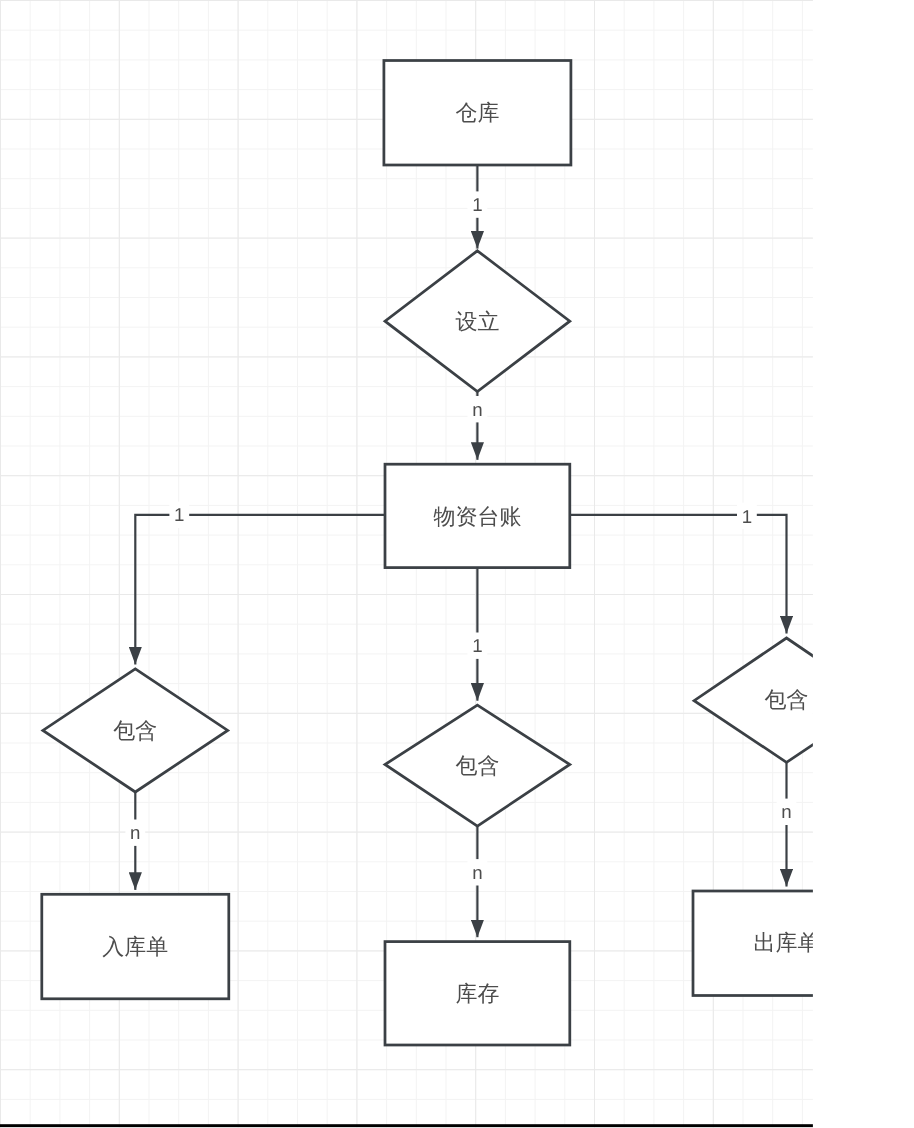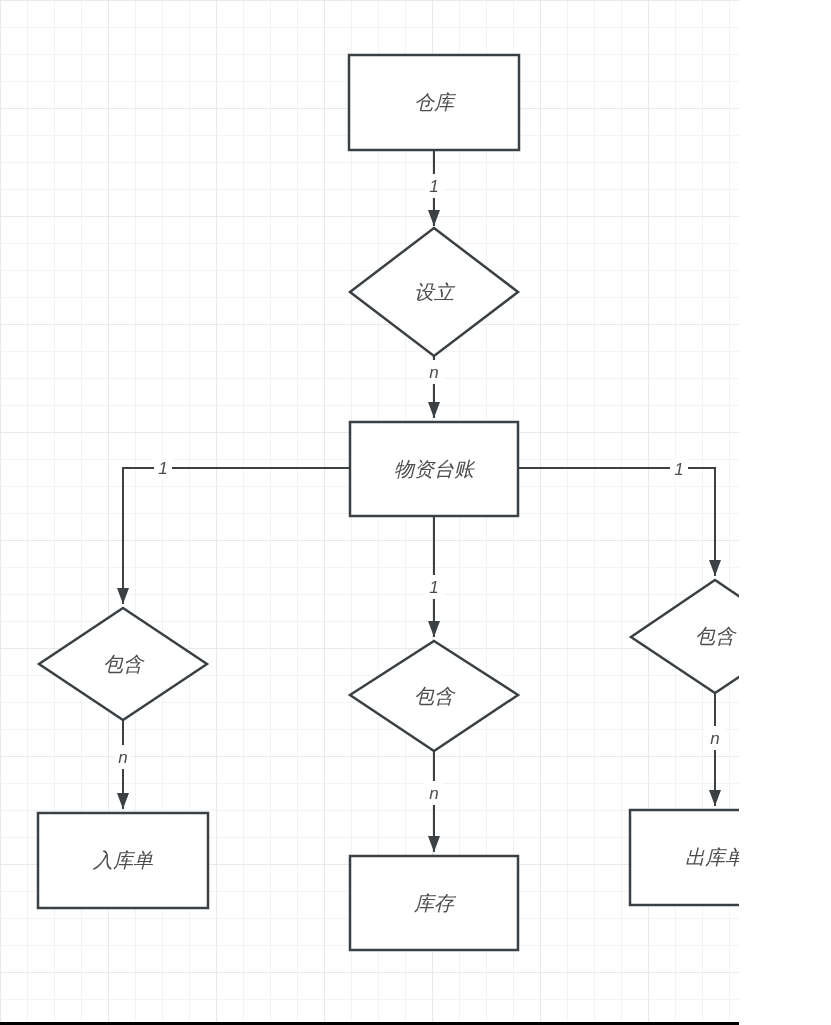--- a/index.html
+++ b/index.html
@@ -20,21 +20,20 @@
     width: 739px;
     height: 1025px;
     background-color: #ffffff;
     background-image:
       linear-gradient(to right, var(--grid-major) 1px, transparent 1px),
       linear-gradient(to bottom, var(--grid-major) 1px, transparent 1px),
       linear-gradient(to right, var(--grid-minor) 1px, transparent 1px),
       linear-gradient(to bottom, var(--grid-minor) 1px, transparent 1px);
     background-size: 108px 108px, 108px 108px, 27px 27px, 27px 27px;
     overflow: hidden;
-    font-style: italic;
   }
   svg.diagram { position: absolute; left: 0; top: 0; }
   .shape {
     fill: var(--node-fill);
     stroke: var(--stroke);
     stroke-width: 2.5;
   }
   .edge {
     fill: none;
     stroke: var(--stroke);

